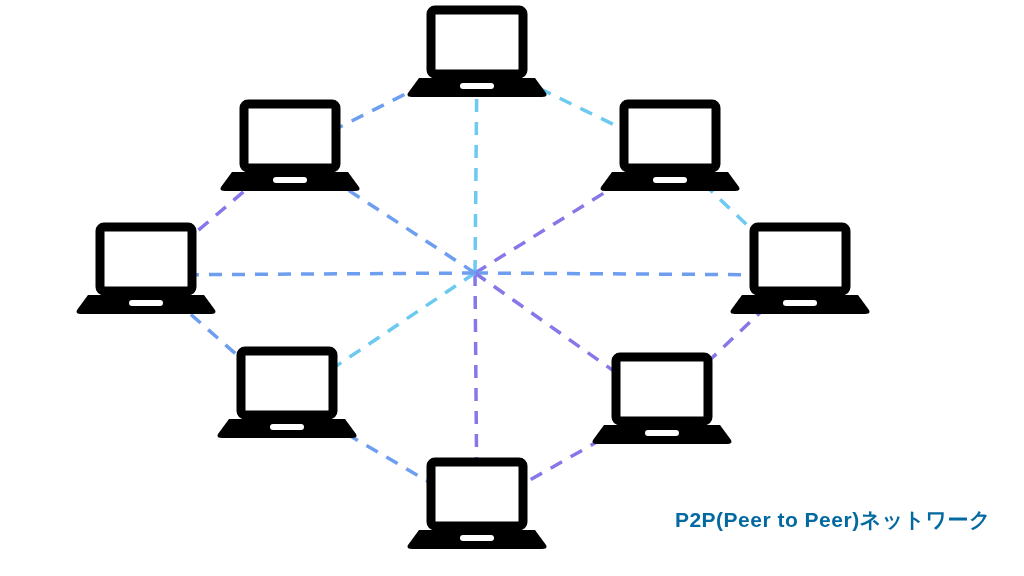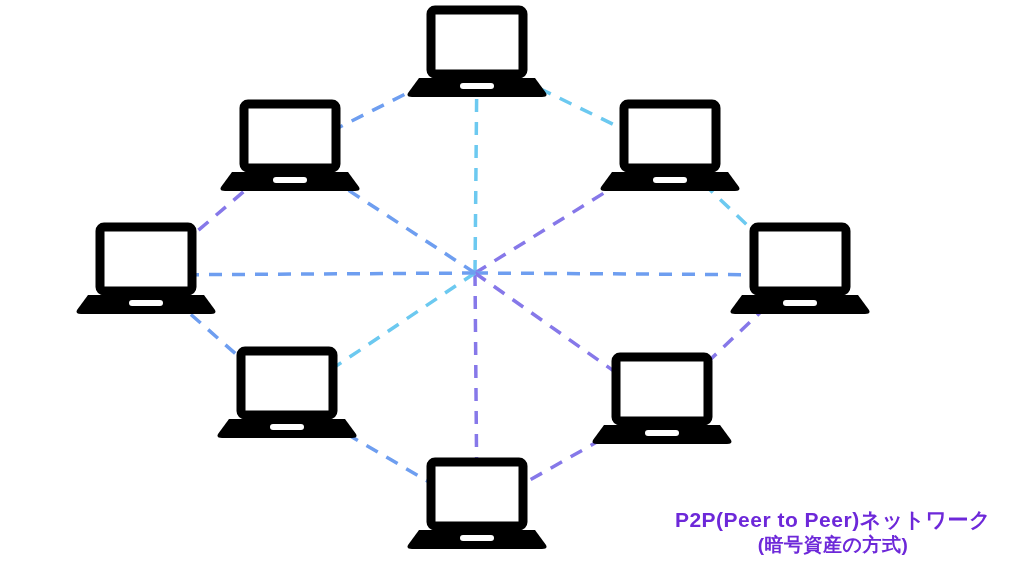--- a/index.html
+++ b/index.html
@@ -27,21 +27,21 @@
     stroke-dasharray: 13 10;
     stroke-linecap: butt;
     fill: none;
   }
   .caption {
     position: absolute;
     left: 648px;
     top: 506px;
     width: 370px;
     text-align: center;
-    color: #6d28d9;
+    color: #0369a1;
     font-weight: bold;
     line-height: 1.3;
     letter-spacing: 0.5px;
   }
   .caption .line1 { font-size: 21px; }
   .caption .line2 { font-size: 19px; }
 </style>
 </head>
 <body>
 
@@ -80,16 +80,15 @@
         <use href="#laptop-shape" transform="translate(662 405)"></use>
         <use href="#laptop-shape" transform="translate(477 510)"></use>
         <use href="#laptop-shape" transform="translate(287 399)"></use>
         <use href="#laptop-shape" transform="translate(146 275)"></use>
         <use href="#laptop-shape" transform="translate(290 152)"></use>
       </g>
   </svg>
 
   <div class="caption">
     <div class="line1">P2P(Peer to Peer)ネットワーク</div>
-    <div class="line2">(暗号資産の方式)</div>
   </div>
 
 </div>
 
 </body></html>

